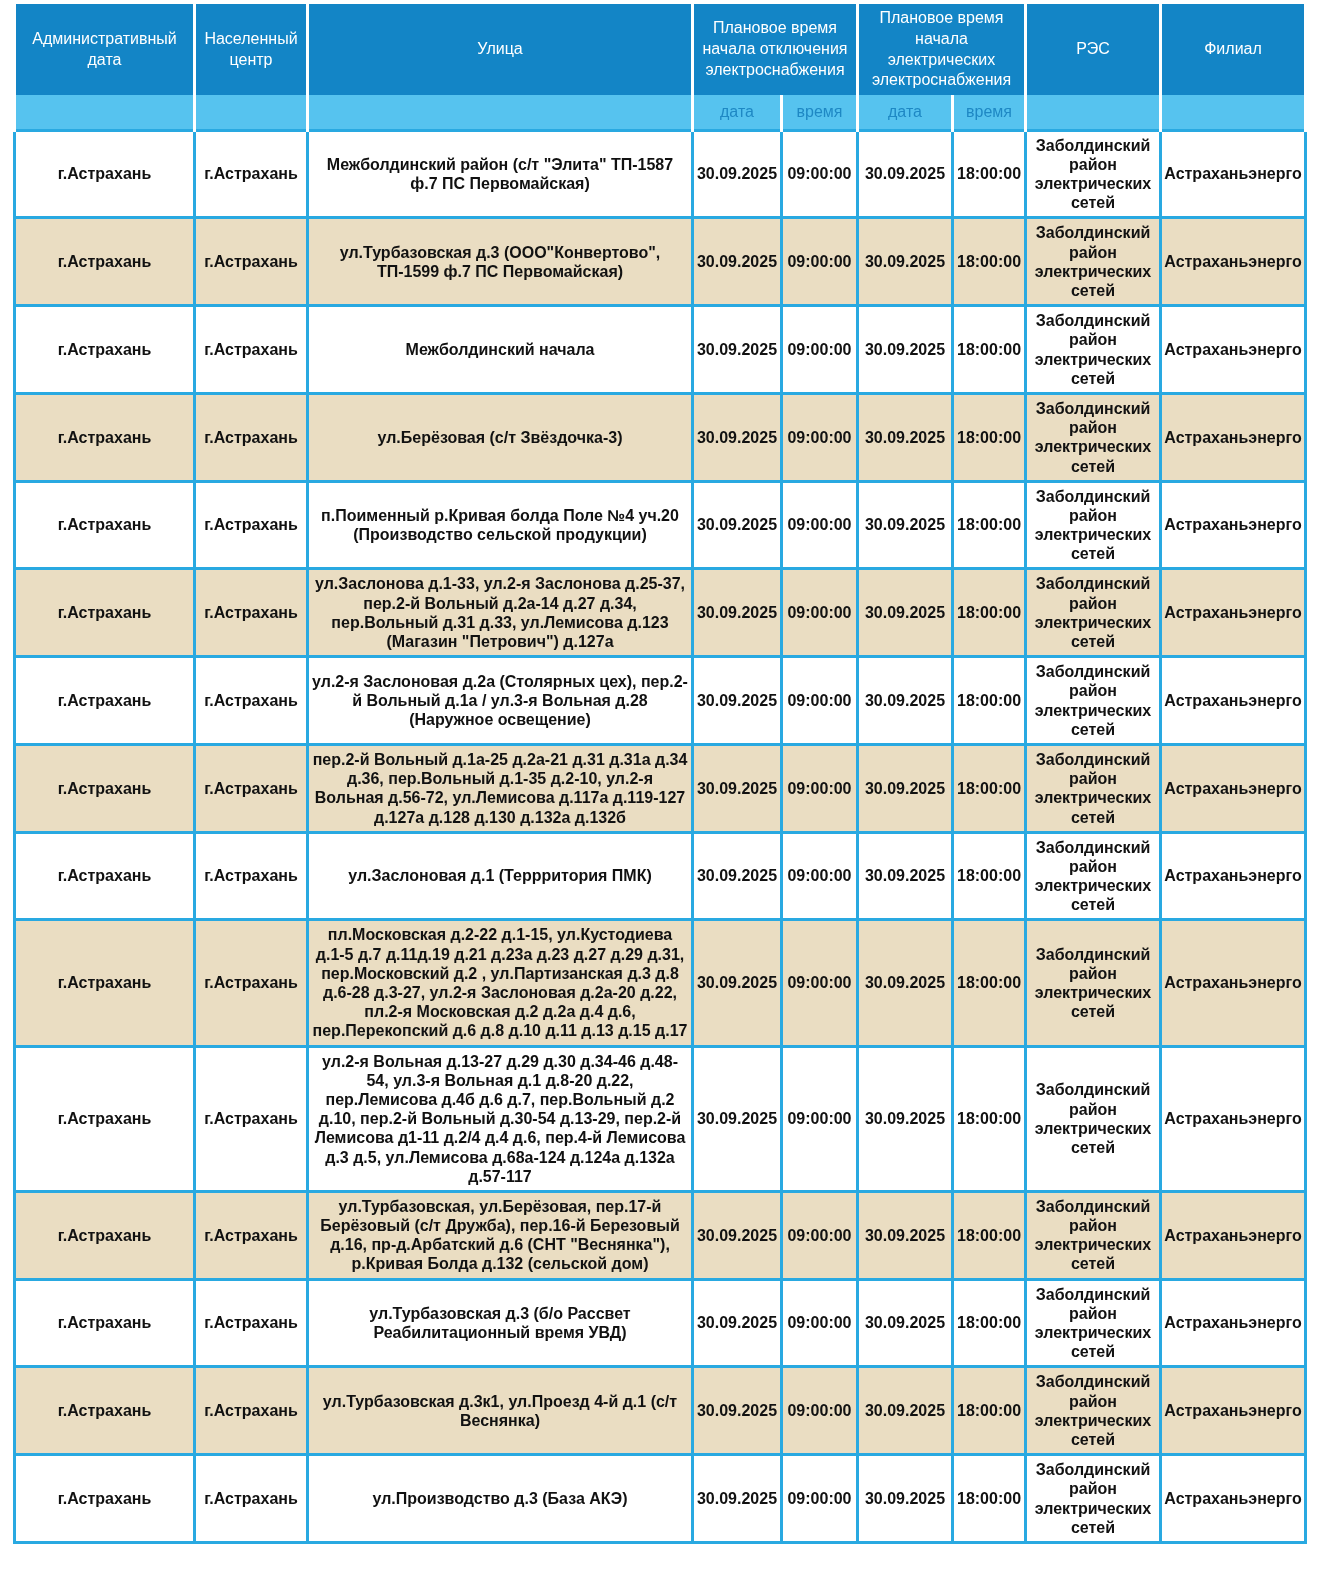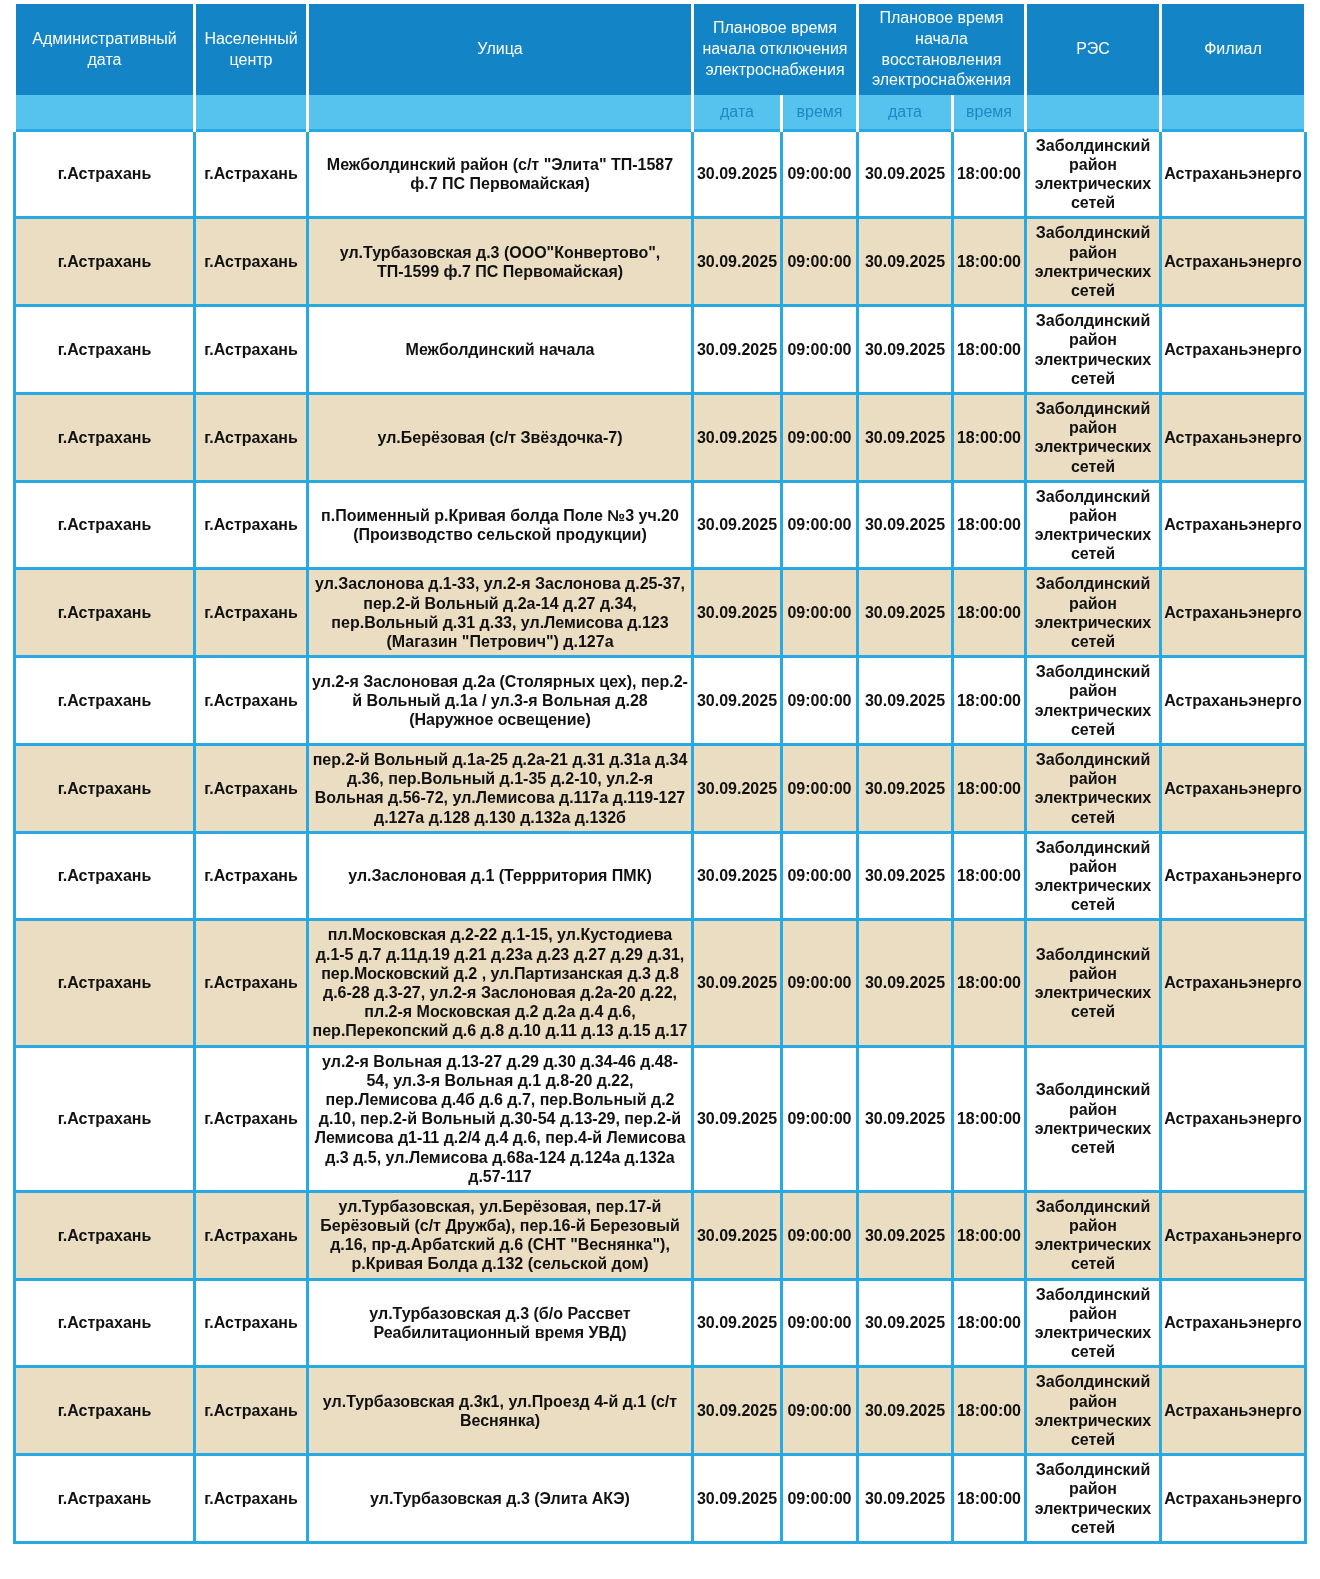--- a/index.html
+++ b/index.html
@@ -74,21 +74,21 @@
       <col style="width:73px">
       <col style="width:135px">
       <col style="width:145px">
     </colgroup>
     <thead>
       <tr class="main-header">
         <th>Административный дата</th>
         <th>Населенный центр</th>
         <th>Улица</th>
         <th colspan="2">Плановое время начала отключения электроснабжения</th>
-        <th colspan="2">Плановое время начала восстановления электроснабжения</th>
+        <th colspan="2">Плановое время начала электрических электроснабжения</th>
         <th>РЭС</th>
         <th>Филиал</th>
       </tr>
       <tr class="sub-header">
         <th></th>
         <th></th>
         <th></th>
         <th>дата</th>
         <th>время</th>
         <th>дата</th>
@@ -127,32 +127,32 @@
     <td class="cell-date">30.09.2025</td>
     <td class="cell-time">09:00:00</td>
     <td class="cell-date">30.09.2025</td>
     <td class="cell-time">18:00:00</td>
     <td class="cell-res">Заболдинский район электрических сетей</td>
     <td class="cell-branch">Астраханьэнерго</td>
   </tr>
         <tr>
     <td class="cell-district">г.Астрахань</td>
     <td class="cell-settlement">г.Астрахань</td>
-    <td class="cell-street">ул.Берёзовая (с/т Звёздочка-7)</td>
-    <td class="cell-date">30.09.2025</td>
-    <td class="cell-time">09:00:00</td>
-    <td class="cell-date">30.09.2025</td>
-    <td class="cell-time">18:00:00</td>
-    <td class="cell-res">Заболдинский район электрических сетей</td>
-    <td class="cell-branch">Астраханьэнерго</td>
-  </tr>
-        <tr>
-    <td class="cell-district">г.Астрахань</td>
-    <td class="cell-settlement">г.Астрахань</td>
-    <td class="cell-street">п.Поименный р.Кривая болда Поле №3 уч.20 (Производство сельской продукции)</td>
+    <td class="cell-street">ул.Берёзовая (с/т Звёздочка-3)</td>
+    <td class="cell-date">30.09.2025</td>
+    <td class="cell-time">09:00:00</td>
+    <td class="cell-date">30.09.2025</td>
+    <td class="cell-time">18:00:00</td>
+    <td class="cell-res">Заболдинский район электрических сетей</td>
+    <td class="cell-branch">Астраханьэнерго</td>
+  </tr>
+        <tr>
+    <td class="cell-district">г.Астрахань</td>
+    <td class="cell-settlement">г.Астрахань</td>
+    <td class="cell-street">п.Поименный р.Кривая болда Поле №4 уч.20 (Производство сельской продукции)</td>
     <td class="cell-date">30.09.2025</td>
     <td class="cell-time">09:00:00</td>
     <td class="cell-date">30.09.2025</td>
     <td class="cell-time">18:00:00</td>
     <td class="cell-res">Заболдинский район электрических сетей</td>
     <td class="cell-branch">Астраханьэнерго</td>
   </tr>
         <tr>
     <td class="cell-district">г.Астрахань</td>
     <td class="cell-settlement">г.Астрахань</td>
@@ -248,21 +248,21 @@
     <td class="cell-date">30.09.2025</td>
     <td class="cell-time">09:00:00</td>
     <td class="cell-date">30.09.2025</td>
     <td class="cell-time">18:00:00</td>
     <td class="cell-res">Заболдинский район электрических сетей</td>
     <td class="cell-branch">Астраханьэнерго</td>
   </tr>
         <tr>
     <td class="cell-district">г.Астрахань</td>
     <td class="cell-settlement">г.Астрахань</td>
-    <td class="cell-street">ул.Турбазовская д.3 (Элита АКЭ)</td>
+    <td class="cell-street">ул.Производство д.3 (База АКЭ)</td>
     <td class="cell-date">30.09.2025</td>
     <td class="cell-time">09:00:00</td>
     <td class="cell-date">30.09.2025</td>
     <td class="cell-time">18:00:00</td>
     <td class="cell-res">Заболдинский район электрических сетей</td>
     <td class="cell-branch">Астраханьэнерго</td>
   </tr>
       </tbody>
   </table>
 </div>

